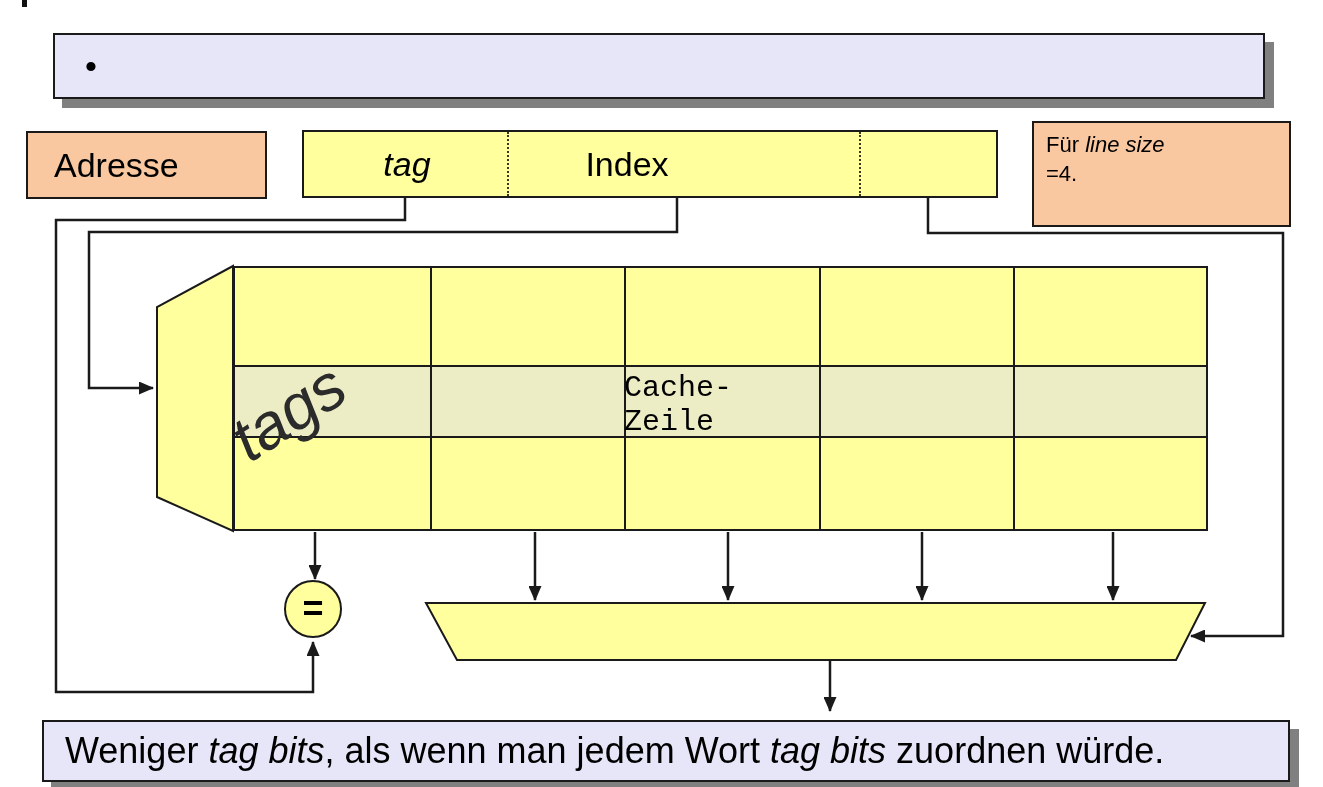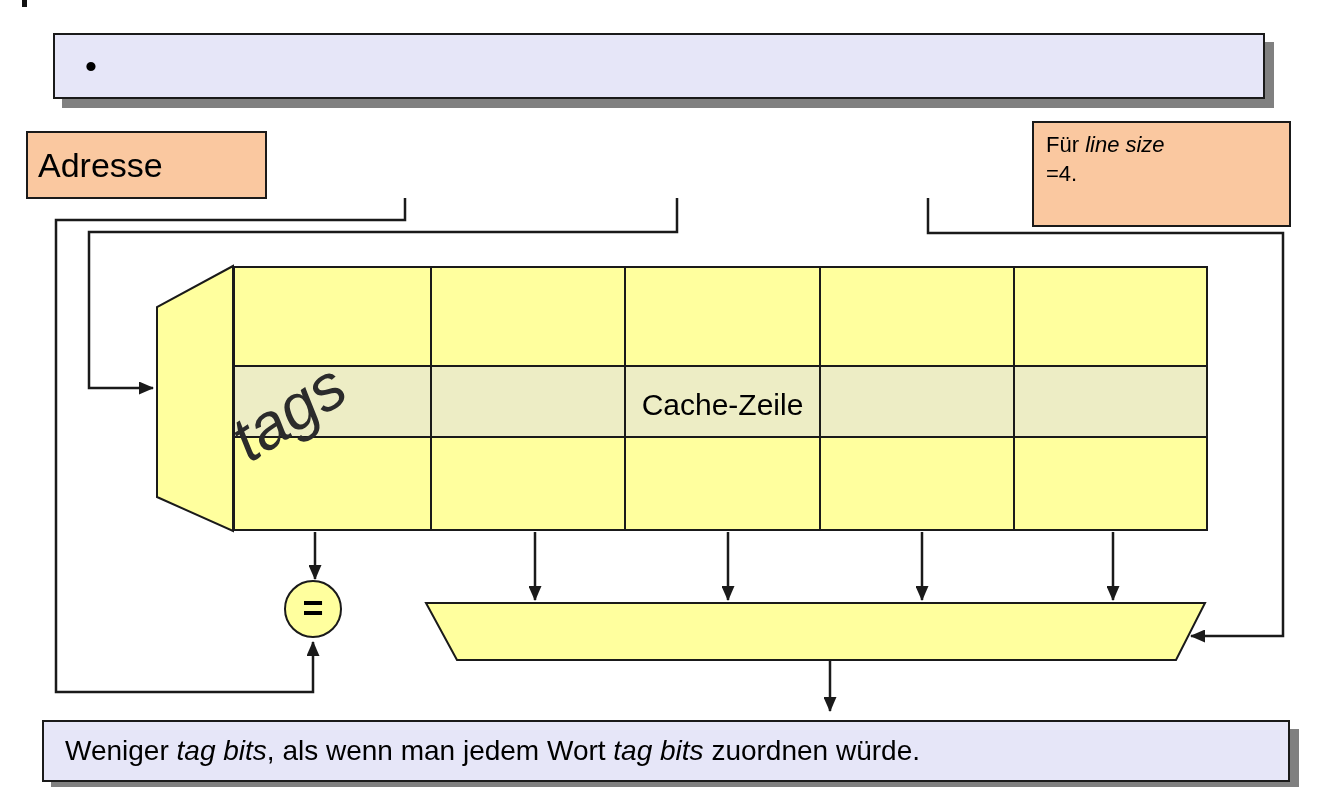--- a/index.html
+++ b/index.html
@@ -5,44 +5,44 @@
   html,body{margin:0;padding:0;background:#fff;}
   .canvas{position:relative;width:1323px;height:787px;background:#ffffff;overflow:hidden;
           font-family:"Liberation Sans",sans-serif;color:#000;}
   .wires{position:absolute;left:0;top:0;z-index:1;}
   .artifact{position:absolute;left:22px;top:0;width:5px;height:7px;background:#111;z-index:5;}
 
   .banner{position:absolute;z-index:2;background:#e6e6f8;border:2px solid #1a1a1a;
           box-shadow:9px 9px 0 #808080;display:flex;align-items:center;box-sizing:border-box;}
   .banner.top{left:53px;top:33px;width:1212px;height:66px;font-size:40px;padding-left:30px;}
   .banner.top .bullet{font-size:34px;margin-right:17px;line-height:1;}
-  .banner.bottom{left:42px;top:720px;width:1248px;height:62px;font-size:28px;padding-left:21px;}
+  .banner.bottom{left:42px;top:720px;width:1248px;height:62px;font-size:36px;padding-left:21px;}
   .rich{white-space:pre-wrap;}
 
   .box{position:absolute;z-index:2;box-sizing:border-box;border:2px solid #1a1a1a;}
   .adresse{left:26px;top:131px;width:241px;height:68px;background:#fac8a0;font-size:34px;
-           display:flex;align-items:center;padding-left:10px;}
+           display:flex;align-items:center;padding-left:26px;}
   .addr-field{left:302px;top:130px;width:696px;height:68px;background:#ffff9e;font-size:34px;}
   .fdiv{position:absolute;top:0;bottom:0;width:0;border-left:2px dotted rgba(0,0,0,.78);}
   .fdiv.d1{left:203px;}
   .fdiv.d2{left:555px;}
   .flabel{position:absolute;top:50%;transform:translate(-50%,-50%);line-height:1;}
   .tag-label{left:103px;font-style:italic;}
   .index-label{left:323px;}
   .note{left:1032px;top:121px;width:259px;height:106px;background:#fac8a0;font-size:22px;
         padding:7px 0 0 12px;line-height:1.33;}
 
   .array{left:233px;top:266px;width:975px;height:265px;background:#ffff9e;
          border:2px solid #1a1a1a;position:absolute;z-index:2;box-sizing:border-box;}
   .hl-row{position:absolute;left:0;right:0;top:97px;height:73px;background:#ededc5;
           border-top:2px solid #1a1a1a;border-bottom:2px solid #1a1a1a;box-sizing:border-box;}
   .vline{position:absolute;top:0;bottom:0;width:2px;background:#1a1a1a;}
   .vline.v1{left:195px;} .vline.v2{left:389px;} .vline.v3{left:584px;} .vline.v4{left:778px;}
   .cz{position:absolute;left:389px;top:97px;width:197px;height:80px;display:flex;
-      align-items:center;justify-content:center;font-size:30px;z-index:3;}
+      align-items:center;justify-content:center;font-size:30px;z-index:3;font-family:Liberation Mono, monospace;}
   .tags{position:absolute;left:20px;top:140px;font-size:64px;font-style:italic;color:#2b2b2b;
         line-height:1;transform:rotate(-33deg);transform-origin:0 100%;z-index:3;}
 
   .eq{position:absolute;left:285px;top:581px;width:56px;height:56px;z-index:3;display:flex;
       align-items:center;justify-content:center;font-size:36px;font-weight:bold;}
 </style>
 </head>
 <body>
 
 <div class="canvas">
@@ -79,20 +79,26 @@
   </svg>
 
   <div class="banner top">
     <span class="bullet">•</span>
   </div>
 
   <div class="box adresse">
     <span>Adresse</span>
   </div>
 
+  <div class="box addr-field">
+    <div class="fdiv d1"></div>
+    <div class="fdiv d2"></div>
+    <span class="flabel tag-label">tag</span>
+    <span class="flabel index-label">Index</span>
+  </div>
 
   <div class="box note">
     <div class="rich"><span>Für </span><i>line size</i></div>
     <div>=4.</div>
   </div>
 
   <div class="array">
     <div class="hl-row"></div>
     <div class="vline v1"></div>
     <div class="vline v2"></div>

